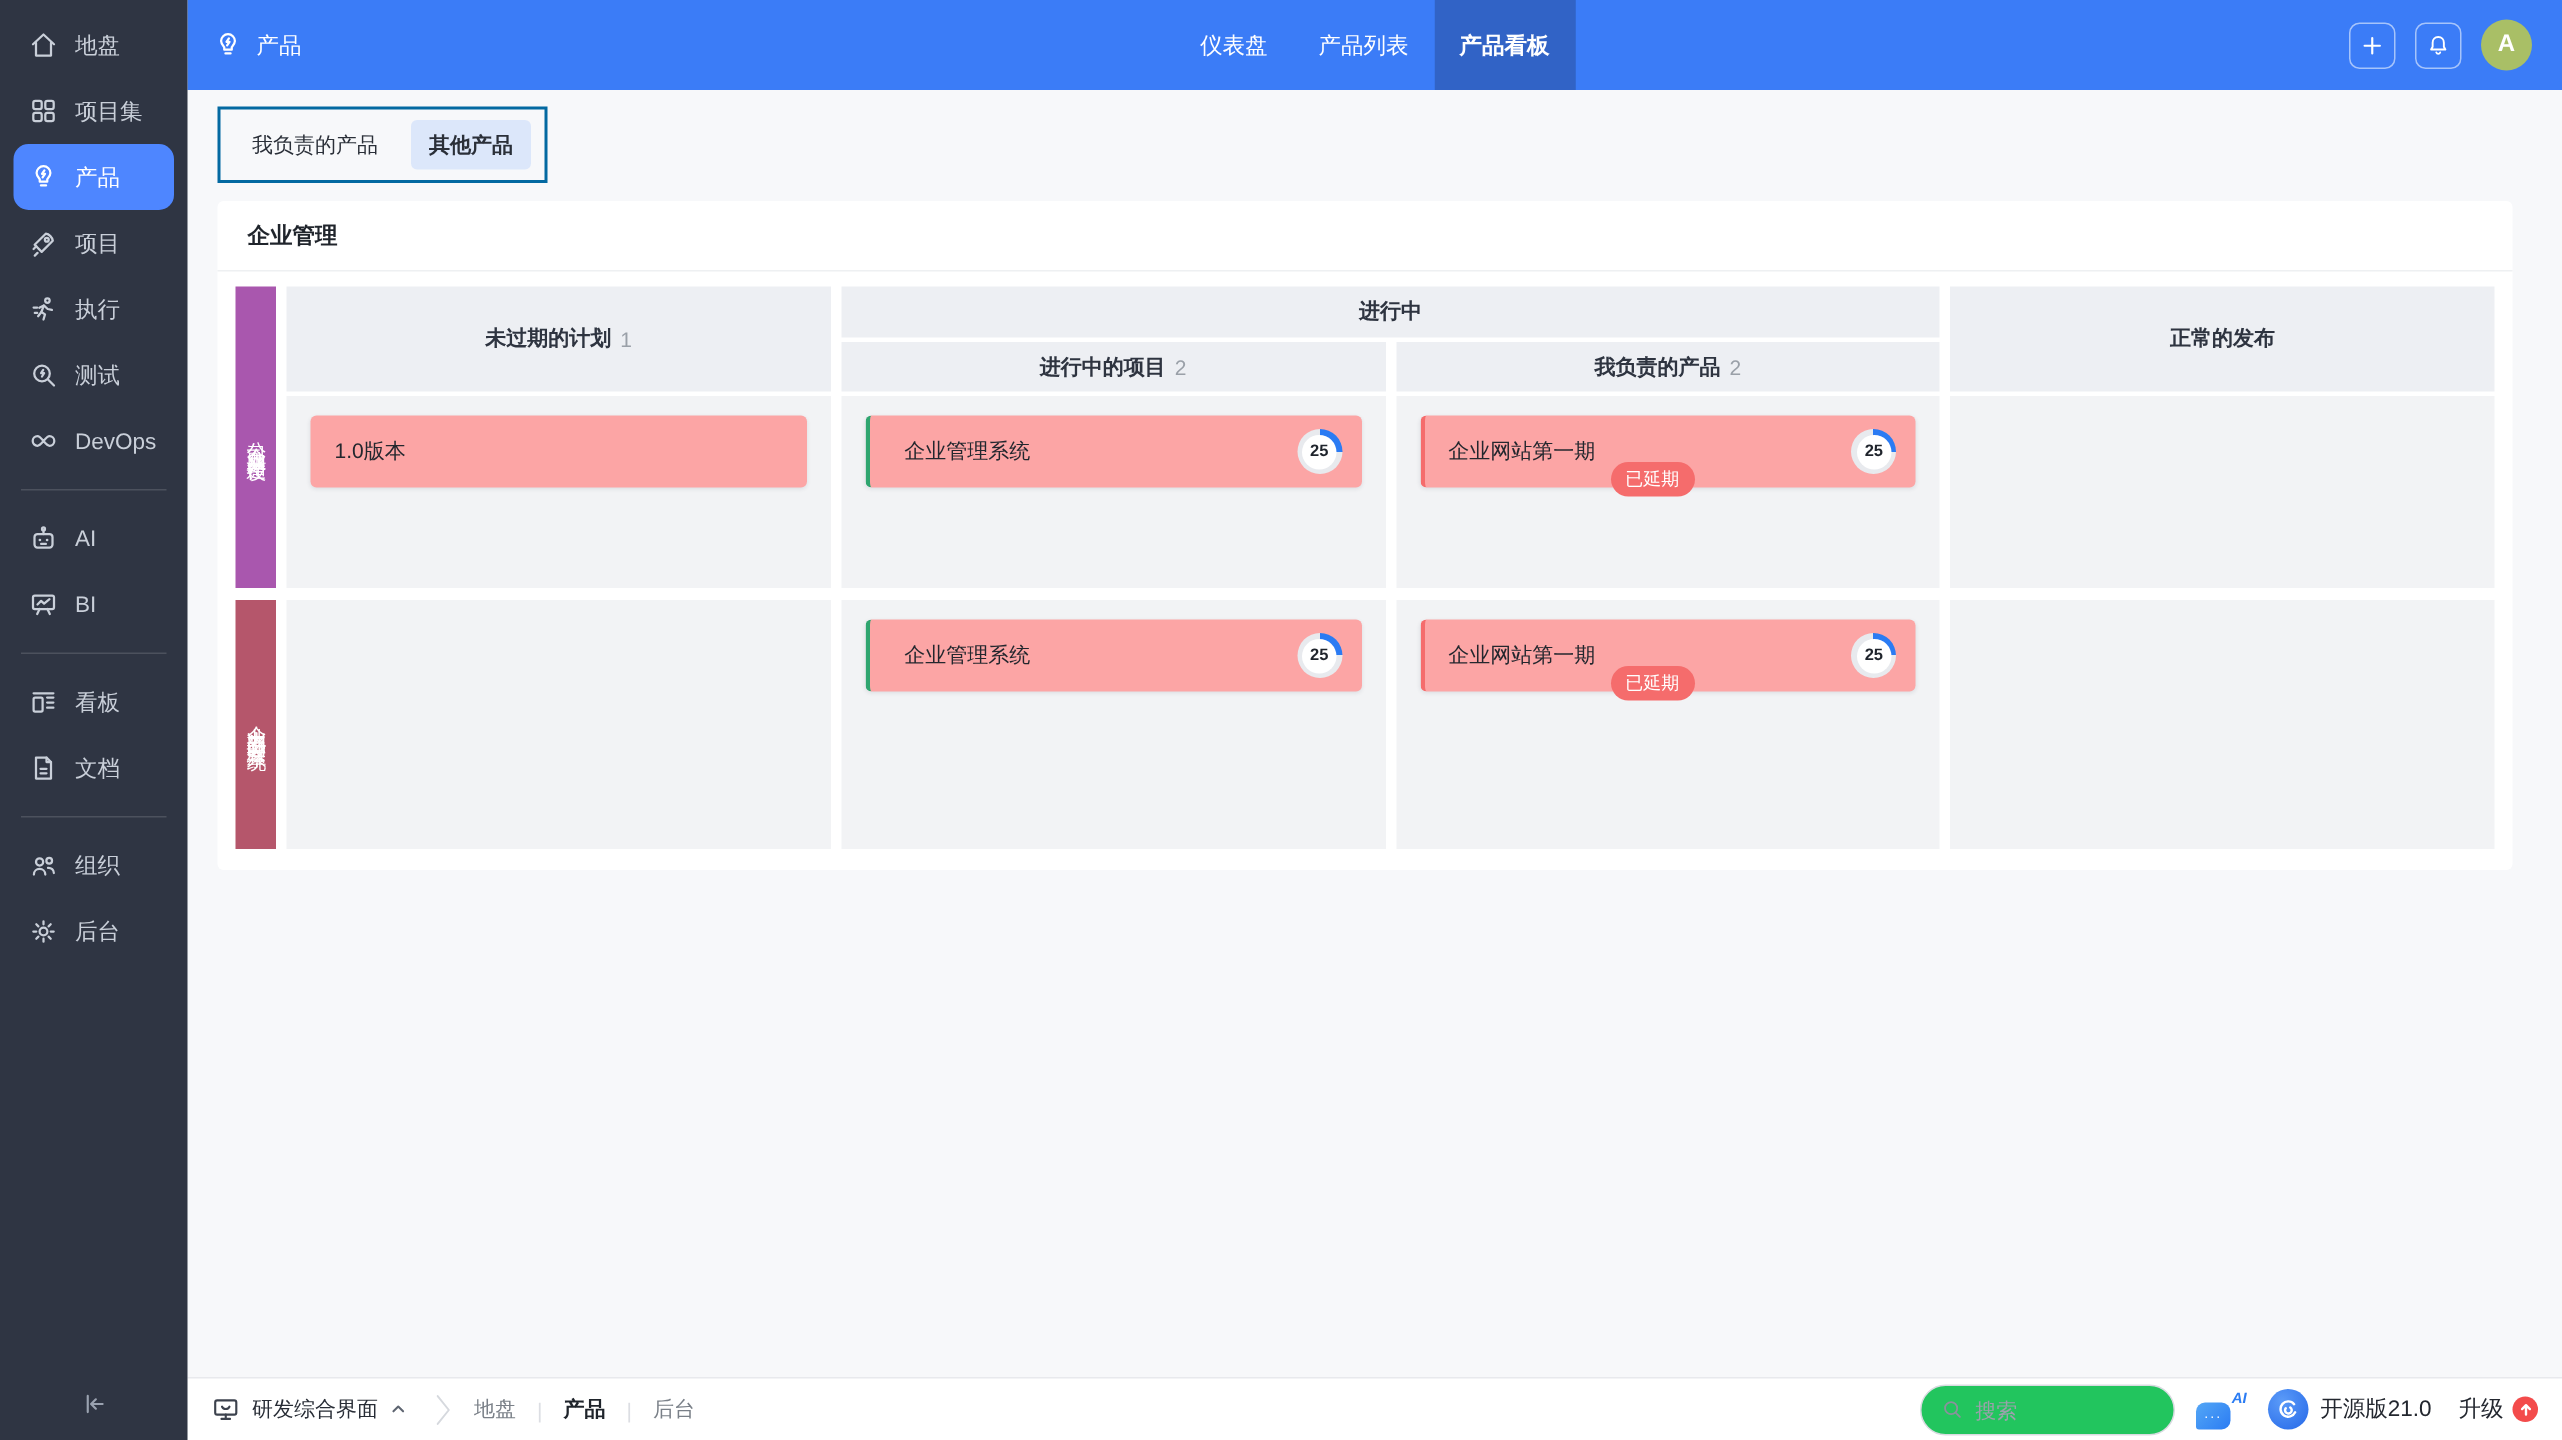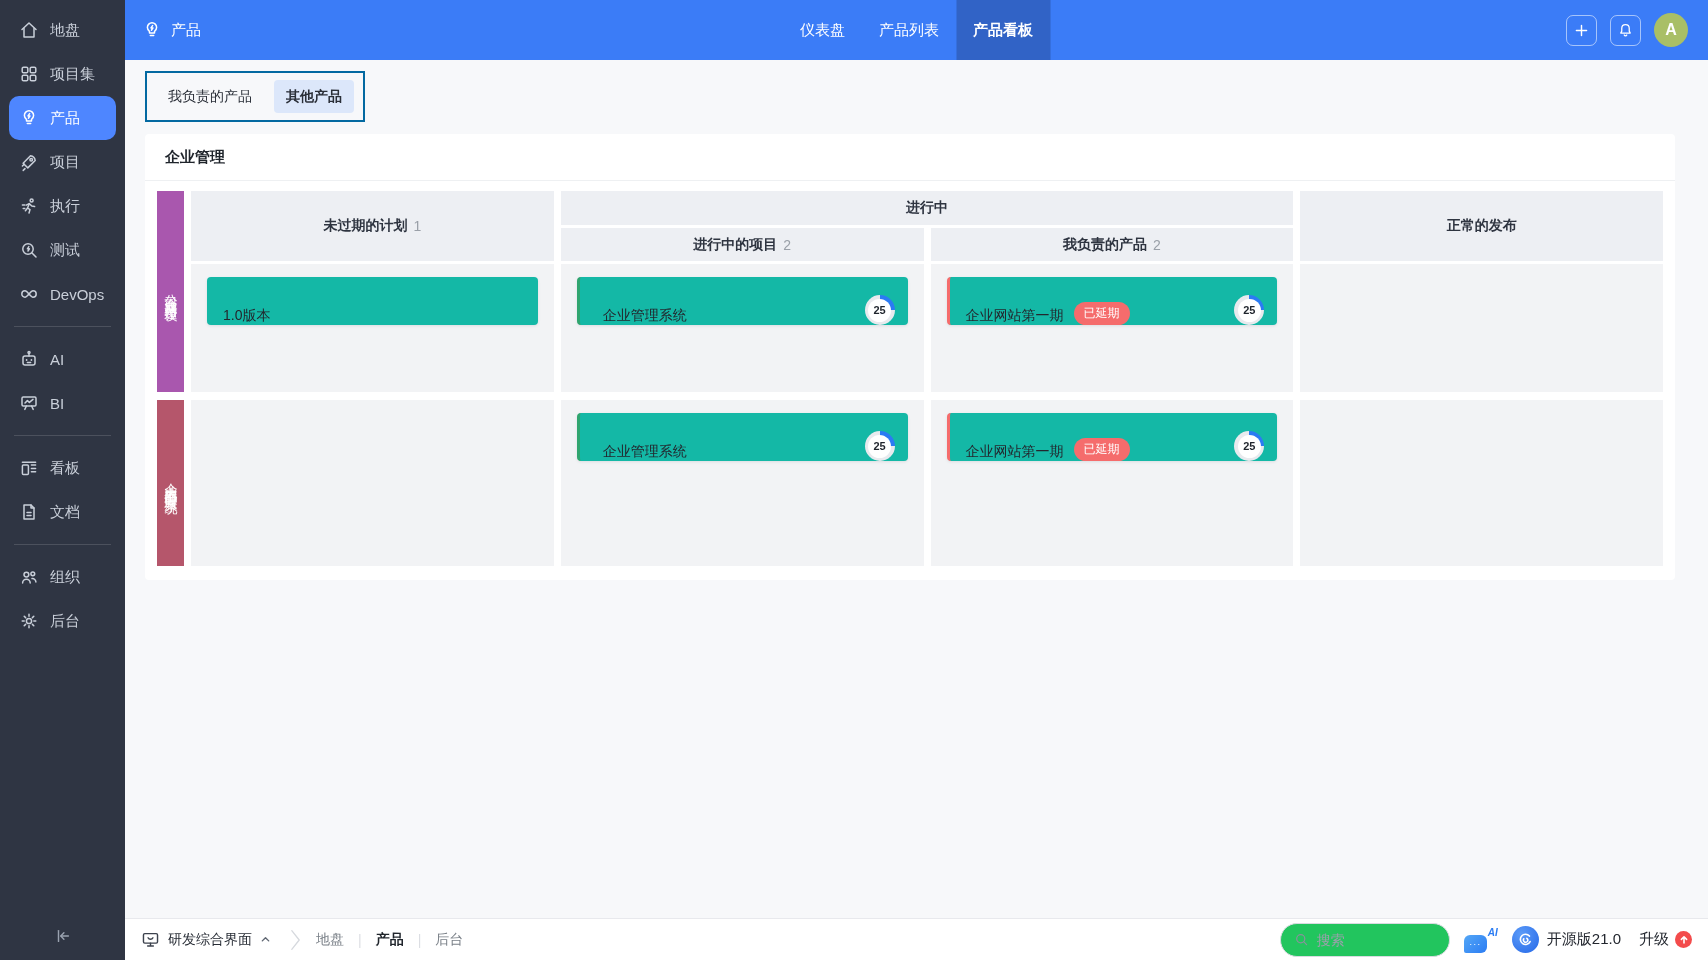--- a/index.html
+++ b/index.html
@@ -37,21 +37,21 @@
 
   
   .panel { margin:0 33px 0 20px; background:#fff; border-radius:4px; }
   .panel-header { height:47px; display:flex; align-items:center; padding:0 20px; font-size:15px; font-weight:bold; color:#1f242b; border-bottom:1px solid #eef0f2; }
   .board { display:grid; grid-template-columns:27px 1fr 1fr 1fr 1fr; column-gap:7px; grid-template-rows:34px 3px 33px 3px 128px 8px 166px; padding:10px 12px 14px 12px; }
   .lane-bar { background:var(--lane); color:#fff; font-size:13px; writing-mode:vertical-lr; text-orientation:upright; letter-spacing:2px; display:flex; align-items:center; justify-content:center; }
   .hcell { background:#edeff3; display:flex; align-items:center; justify-content:center; gap:6px; font-size:14px; }
   .hcell .col-title { font-weight:bold; color:#2e3440; }
   .hcell .col-count { color:#9aa0a8; }
   .ccell { background:#f2f3f5; padding-top:13px; }
-  .card { background:#14b8a6; border-radius:4px; height:48px; margin:0 16px; display:flex; align-items:flex-end; padding:0 13px 0 16px; box-shadow:0 1px 3px rgba(30,40,60,.10); cursor:pointer; }
+  .card { background:#fca5a5; border-radius:4px; height:48px; margin:0 16px; display:flex; align-items:center; padding:0 13px 0 16px; box-shadow:0 1px 3px rgba(30,40,60,.10); cursor:pointer; }
   .card.border-green { border-left:3px solid #2fa56f;padding-left:23px; }
   .card.border-red { border-left:3px solid #f56c6c; }
   .card-title { font-size:14px; color:#23272e; }
   .badge-delay { margin-left:10px; background:#f56c6c; color:#fff; font-size:12px; padding:3px 10px; border-radius:999px; flex:none;margin-top:36px; }
   .progress { width:30px; height:30px; border-radius:50%; background:conic-gradient(#2b7bf3 calc(var(--p)*1%), #e8eaee 0); display:flex; align-items:center; justify-content:center; margin-left:auto; flex:none; }
   .progress-num { width:23px; height:23px; border-radius:50%; background:#fff; display:flex; align-items:center; justify-content:center; font-size:11px; font-weight:bold; color:#1f242c; }
 
   
   .footer { position:absolute; left:0; right:0; bottom:0; height:42px; background:#fff; border-top:1px solid #e8e9ed; display:flex; align-items:center; padding:0 16px;justify-content:space-between; }
   .app-switch { display:flex; align-items:center; gap:8px; color:#272c35; cursor:pointer; }

